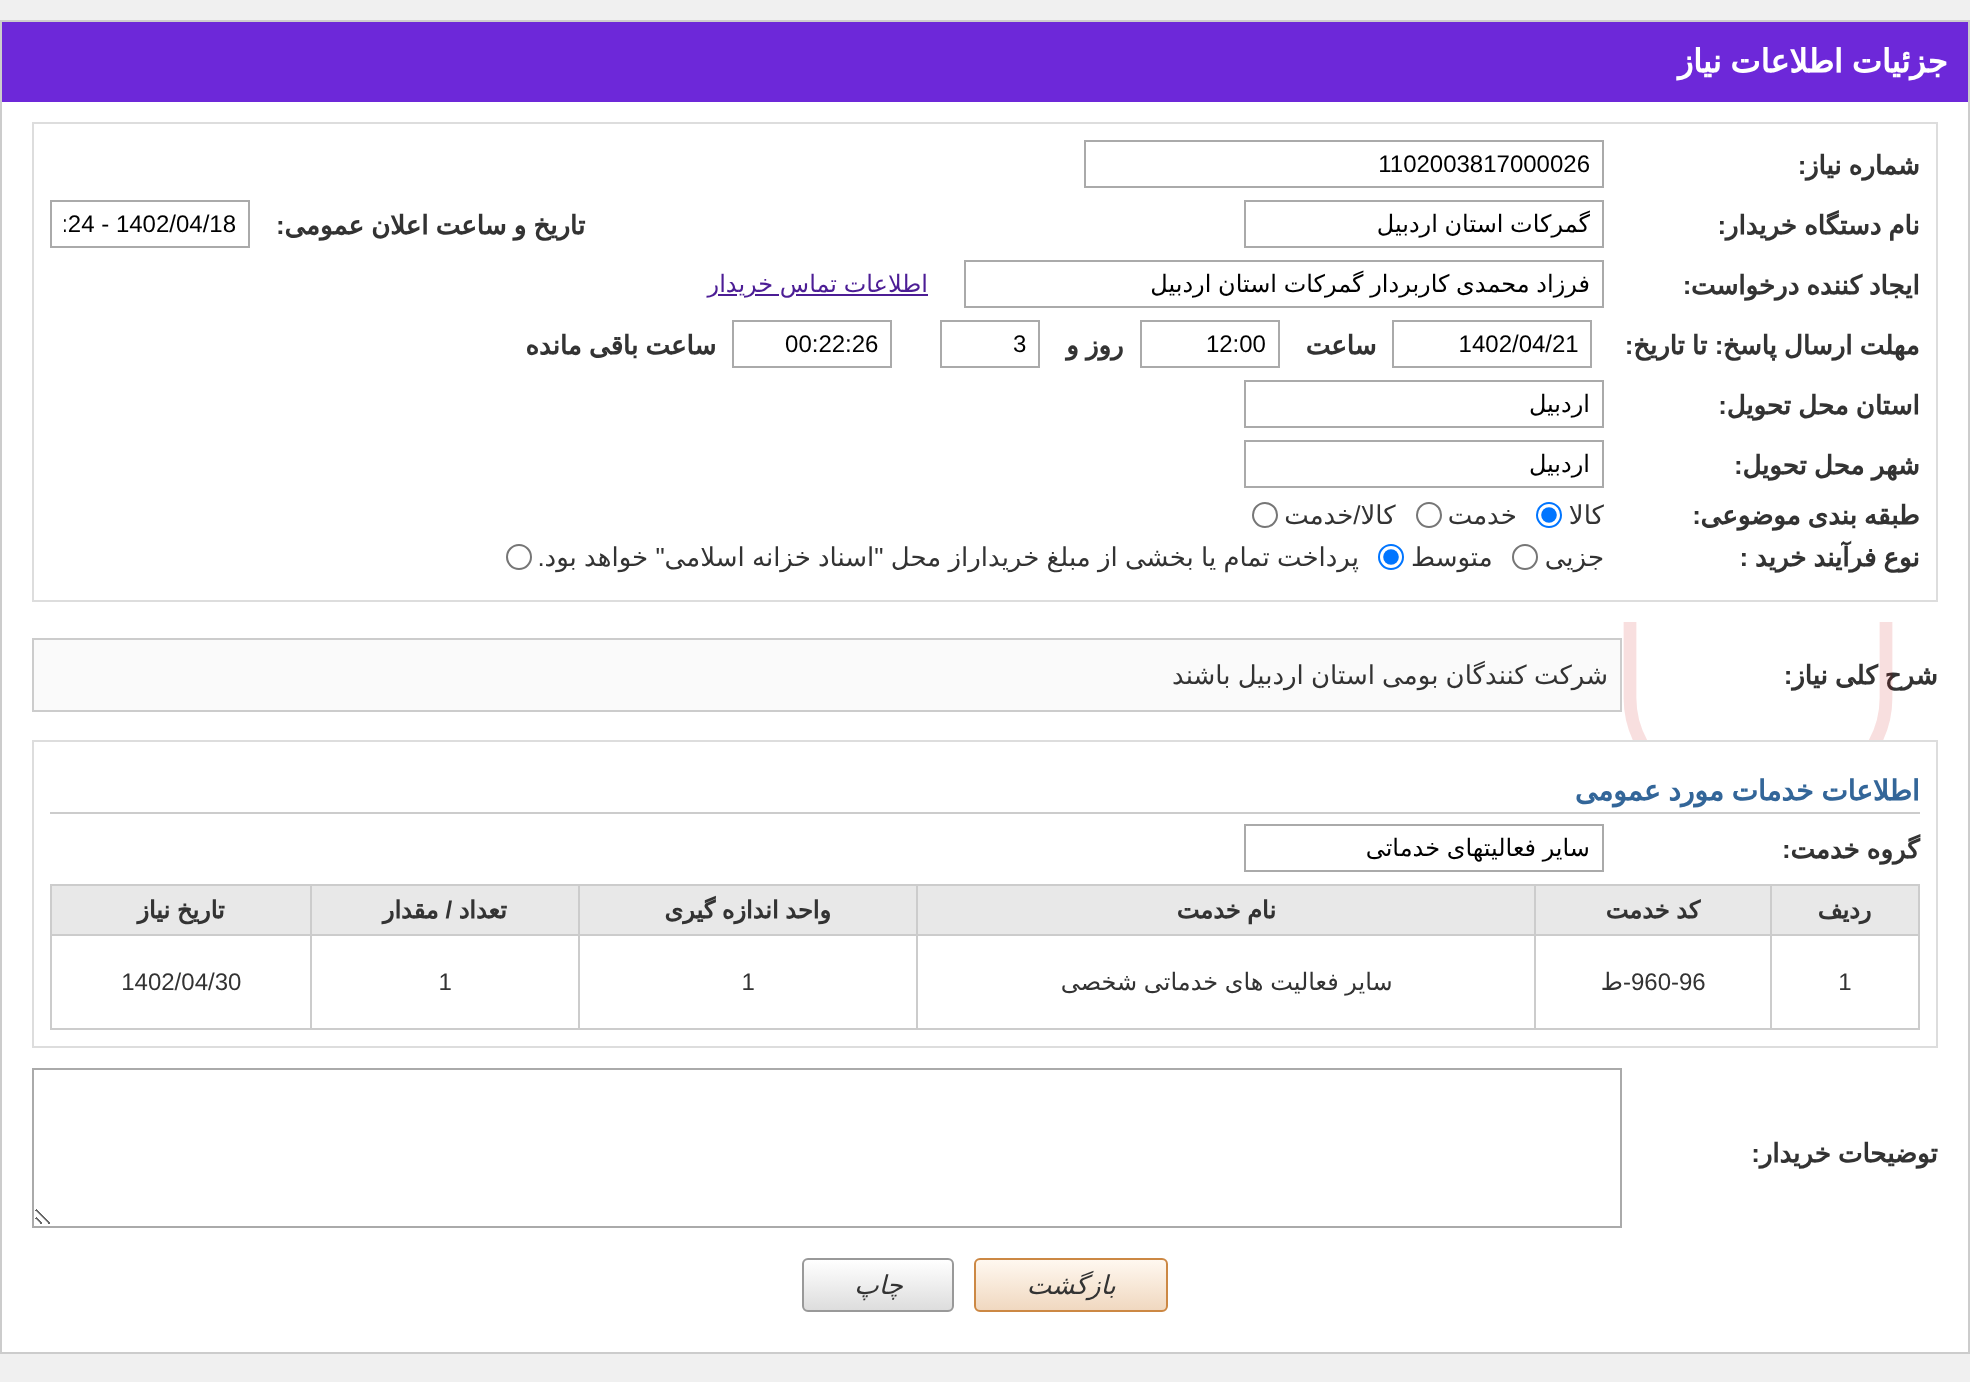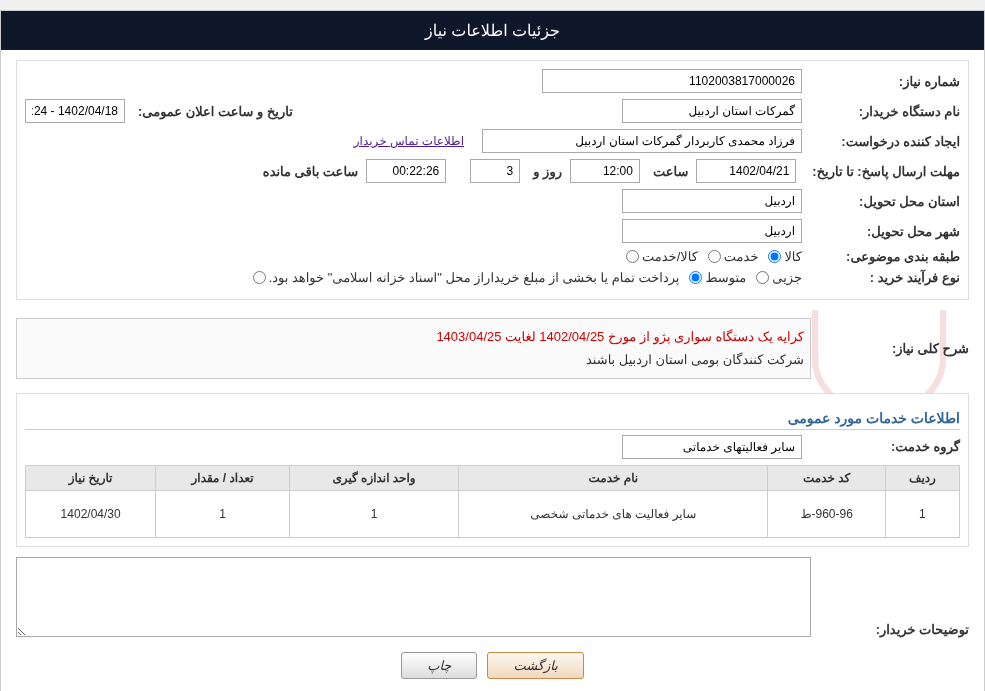--- a/index.html
+++ b/index.html
@@ -10,26 +10,26 @@
       direction: rtl;
       color: #333;
     }
     .page-wrapper {
       max-width: 985px;
       margin: 10px auto;
       background: #fff;
       border: 1px solid #ccc;
     }
     .page-header {
-      background: #0f172a;
+      background: #6d28d9;
       color: #fff;
-      text-align: center;
+      text-align: right;
       padding: 10px;
       font-size: 16px;
-      font-weight: normal;
+      font-weight: bold;
     }
     .content {
       padding: 10px 15px;
     }
     .form-section {
       border: 1px solid #ddd;
       margin-bottom: 10px;
       padding: 8px;
     }
     .label {
@@ -277,21 +277,20 @@
           <path d="M50 5 L90 20 L90 55 Q90 80 50 95 Q10 80 10 55 L10 20 Z" fill="none" stroke="#c00" stroke-width="4"></path>
           <text x="50" y="60" text-anchor="middle" fill="#c00" font-size="18" font-family="Arial">
           </text>
         </svg>
       </div>
       <div style="width:100%;">
         <div class="row-flex">
           <span class="label">شرح کلی نیاز:</span>
           <div class="info-box" style="flex:1;">
             <div class="info-box-content">
-              <div class="highlight">کرایه یک دستگاه سواری پژو از مورخ 1402/04/25 لغایت 1403/04/25</div>
               <div>شرکت کنندگان بومی استان اردبیل باشند</div>
             </div>
           </div>
         </div>
       </div>
     </div>
 
     <div class="form-section">
       <div class="section-header">اطلاعات خدمات مورد عمومی</div>
 
@@ -317,21 +316,21 @@
             <td>960-96-ط</td>
             <td>سایر فعالیت های خدماتی شخصی</td>
             <td>1</td>
             <td>1</td>
             <td>1402/04/30</td>
           </tr>
         </tbody>
       </table>
     </div>
 
-    <div class="row-flex" style="align-items:flex-end; margin-bottom:10px;">
+    <div class="row-flex" style="align-items:center; margin-bottom:10px;">
       <span class="label" style="padding-top:5px;">توضیحات خریدار:</span>
       <textarea class="textarea-field" style=""></textarea>
     </div>
 
     <div class="button-row">
       <button class="btn btn-back">بازگشت</button>
       <button class="btn btn-print">چاپ</button>
     </div>
 
   </div>

